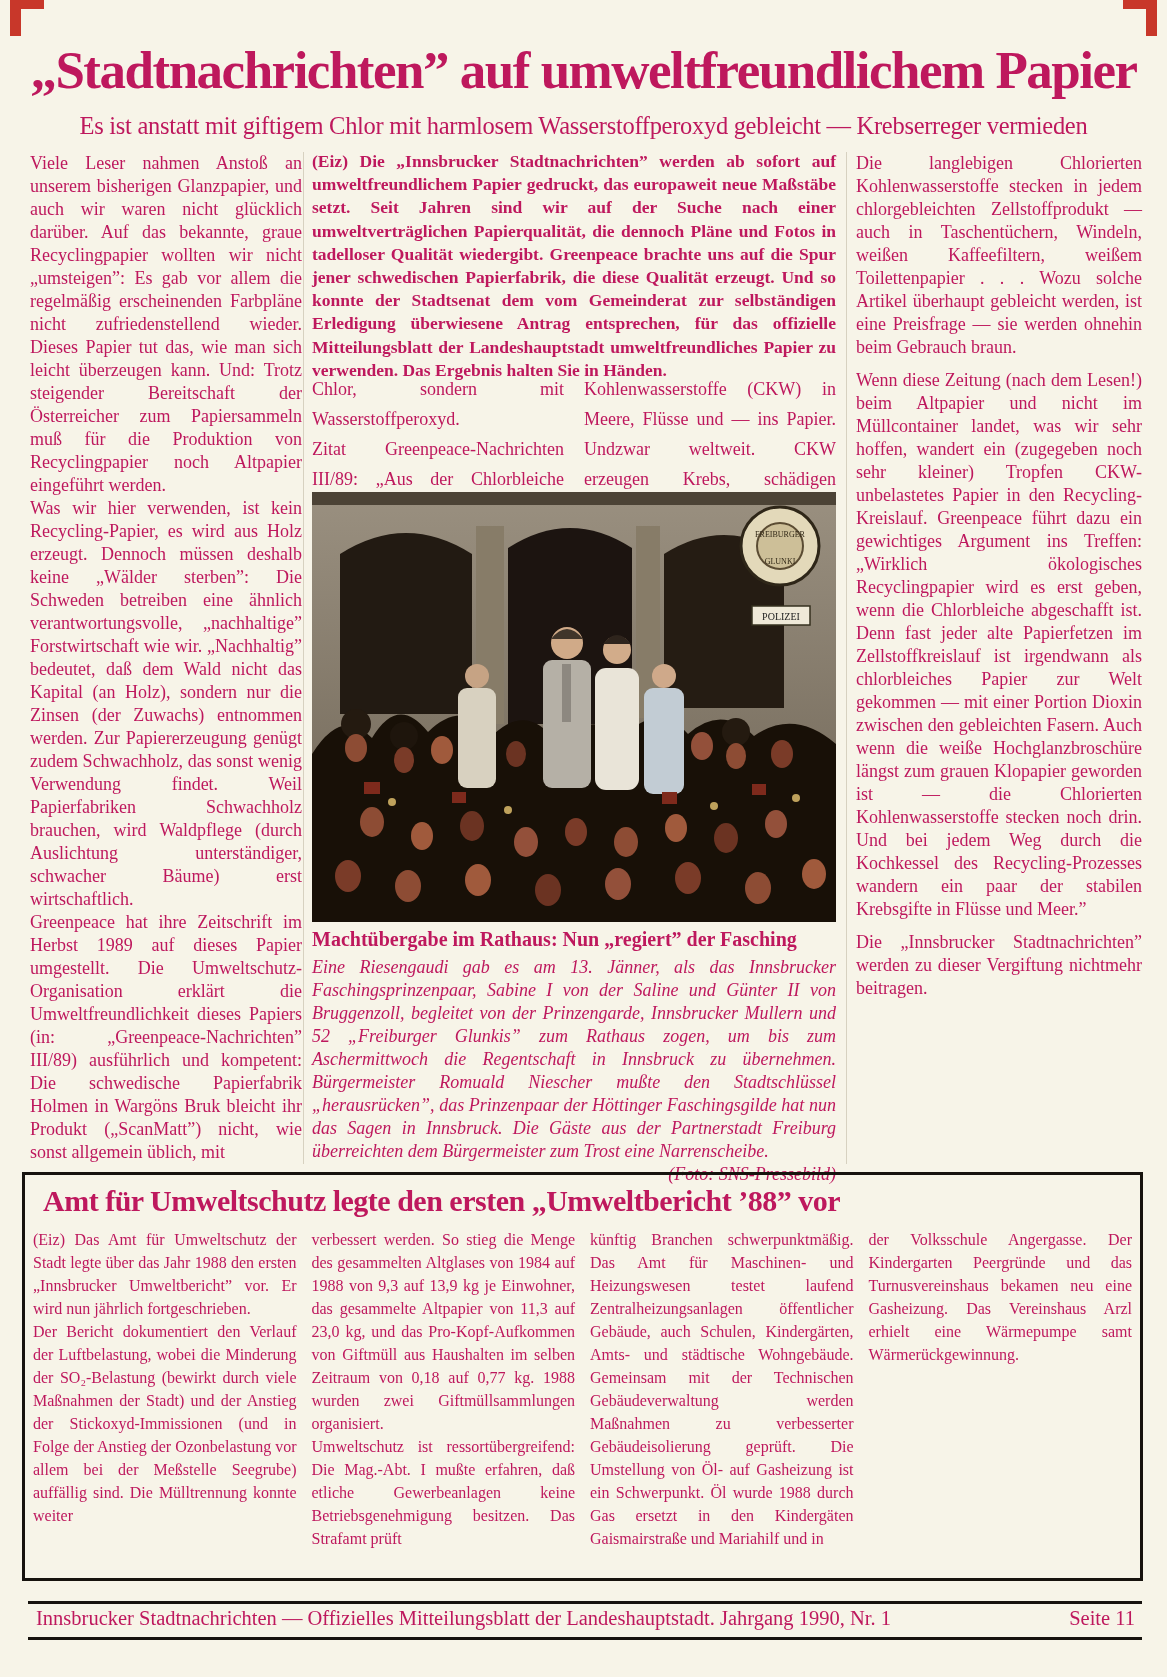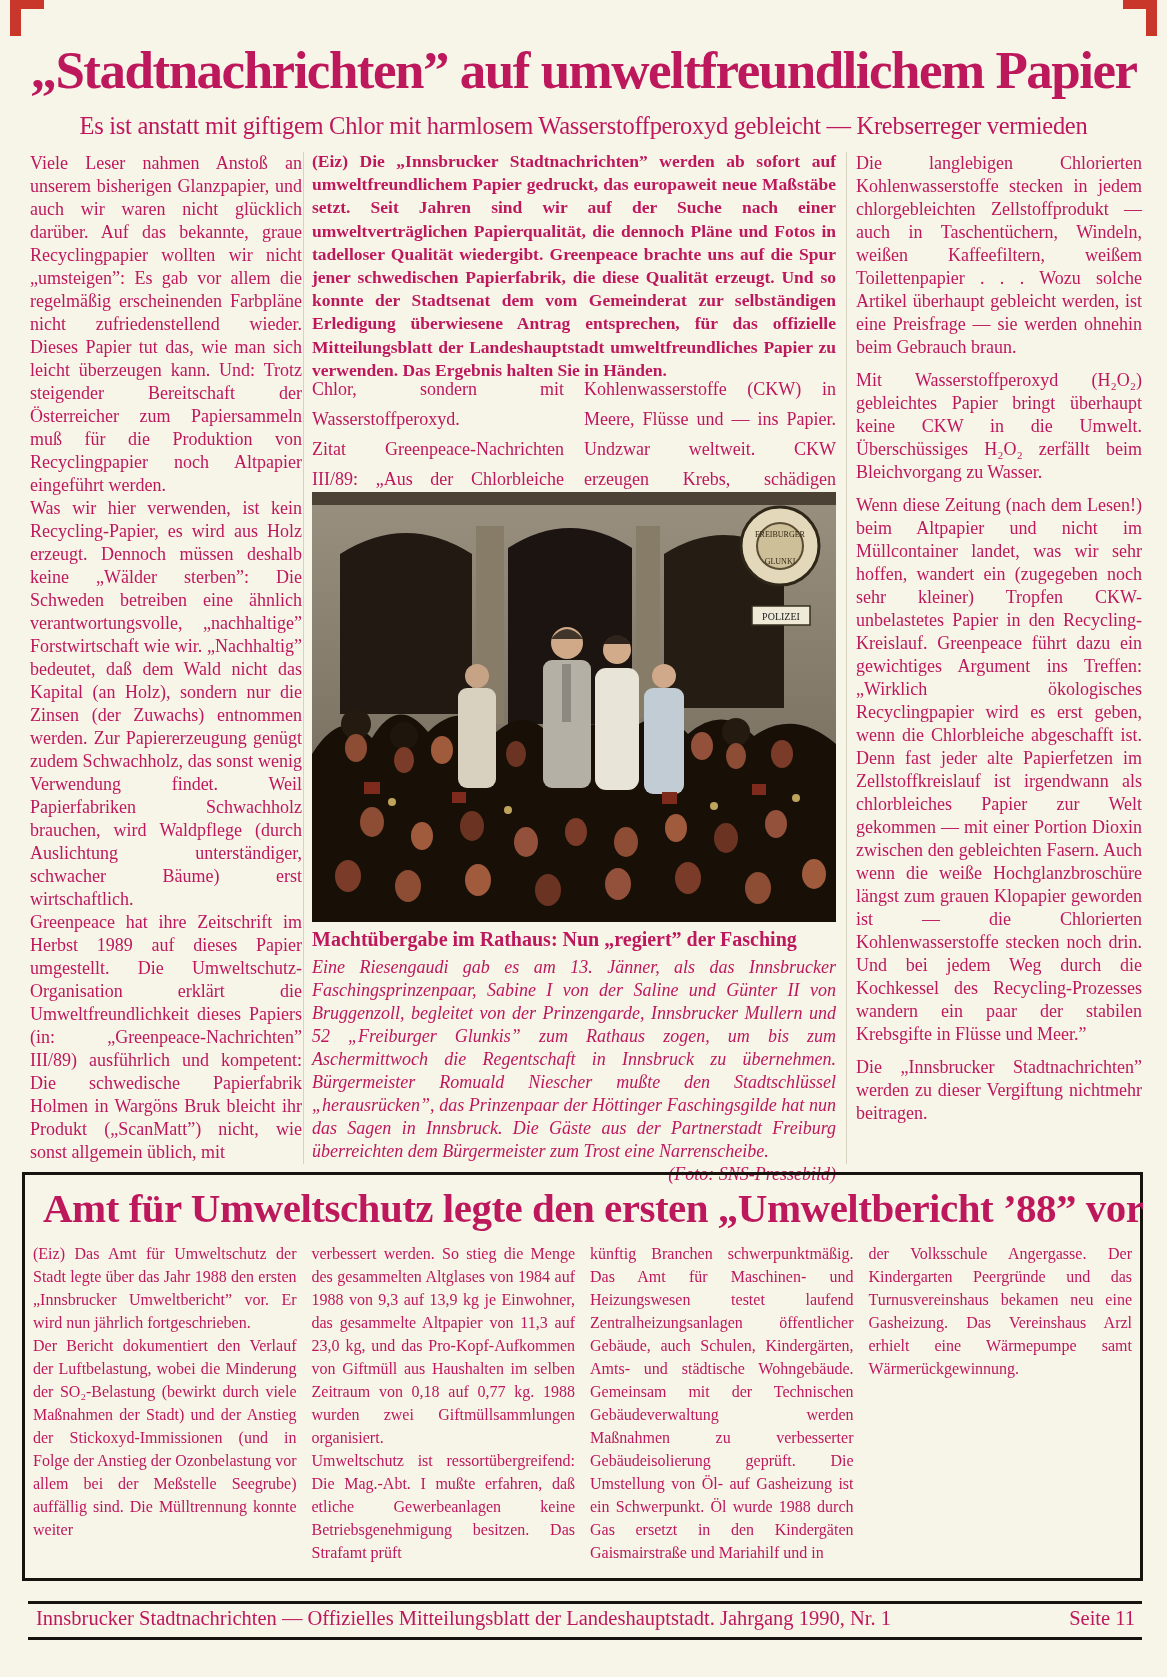--- a/index.html
+++ b/index.html
@@ -43,21 +43,21 @@
 
   .caption { position:absolute; top:928px; left:312px; width:524px; }
   .cap-title { margin:0; font-size:20px; font-weight:bold; }
   .cap-body { margin:5px 0 0 0; font-style:italic; font-size:18px; line-height:23px; text-align:justify; }
   .credit { float:right; font-style:italic; }
 
   .box {
     position:absolute; top:1172px; left:22px; width:1121px; height:409px;
     border:3px solid #17130e; box-sizing:border-box;
   }
-  .box-headline { margin:9px 0 10px 18px; font-size:41px; font-weight:bold; letter-spacing:-0.5px; white-space:nowrap; }
+  .box-headline { margin:9px 0 10px 18px; font-size:30px; font-weight:bold; letter-spacing:-0.5px; white-space:nowrap; }
   .box-cols { display:flex; gap:15px; padding:0 8px; }
   .box-col { flex:1; text-align:justify; font-size:16px; line-height:23px; }
   .box-col p { margin:0; }
 
   .f-rule { position:absolute; left:28px; width:1114px; height:3px; background:#17130e; }
   .f-rule.top { top:1601px; } .f-rule.bottom { top:1637px; }
   .footer-left  { position:absolute; top:1607px; left:36px;  font-size:20.5px; }
   .footer-right { position:absolute; top:1607px; right:32px; font-size:20.5px; }
 </style>
 </head>
@@ -179,21 +179,20 @@
     </g>
   </svg>
 
   <div class="caption">
     <p class="cap-title">Machtübergabe im Rathaus: Nun „regiert” der Fasching</p>
     <p class="cap-body"><span>Eine Riesengaudi gab es am 13. Jänner, als das Innsbrucker Faschingsprinzenpaar, Sabine I von der Saline und Günter II von Bruggenzoll, begleitet von der Prinzengarde, Innsbrucker Mullern und 52 „Freiburger Glunkis” zum Rathaus zogen, um bis zum Aschermittwoch die Regentschaft in Innsbruck zu übernehmen. Bürgermeister Romuald Niescher mußte den Stadtschlüssel „herausrücken”, das Prinzenpaar der Höttinger Faschingsgilde hat nun das Sagen in Innsbruck. Die Gäste aus der Partnerstadt Freiburg überreichten dem Bürgermeister zum Trost eine Narrenscheibe.</span> <span class="credit">(Foto: SNS-Pressebild)</span></p>
   </div>
 
   <div class="col col-right">
     <p>Die langlebigen Chlorierten Kohlenwasserstoffe stecken in jedem chlorgebleichten Zellstoffprodukt — auch in Taschentüchern, Windeln, weißen Kaffeefiltern, weißem Toilettenpapier . . . Wozu solche Artikel überhaupt gebleicht werden, ist eine Preisfrage — sie werden ohnehin beim Gebrauch braun.</p>
-    <p class="gap">Mit Wasserstoffperoxyd (H₂O₂) gebleichtes Papier bringt überhaupt keine CKW in die Umwelt. Überschüssiges H₂O₂ zerfällt beim Bleichvorgang zu Wasser.</p>
     <p class="gap">Wenn diese Zeitung (nach dem Lesen!) beim Altpapier und nicht im Müllcontainer landet, was wir sehr hoffen, wandert ein (zugegeben noch sehr kleiner) Tropfen CKW-unbelastetes Papier in den Recycling-Kreislauf. Greenpeace führt dazu ein gewichtiges Argument ins Treffen: „Wirklich ökologisches Recyclingpapier wird es erst geben, wenn die Chlorbleiche abgeschafft ist. Denn fast jeder alte Papierfetzen im Zellstoffkreislauf ist irgendwann als chlorbleiches Papier zur Welt gekommen — mit einer Portion Dioxin zwischen den gebleichten Fasern. Auch wenn die weiße Hochglanzbroschüre längst zum grauen Klopapier geworden ist — die Chlorierten Kohlenwasserstoffe stecken noch drin. Und bei jedem Weg durch die Kochkessel des Recycling-Prozesses wandern ein paar der stabilen Krebsgifte in Flüsse und Meer.”</p>
     <p class="gap">Die „Innsbrucker Stadtnachrichten” werden zu dieser Vergiftung nichtmehr beitragen.</p>
   </div>
 
   <div class="box">
     <div class="box-headline">Amt für Umweltschutz legte den ersten „Umweltbericht ’88” vor</div>
     <div class="box-cols">
       <div class="box-col">
         <p>(Eiz) Das Amt für Umweltschutz der Stadt legte über das Jahr 1988 den ersten „Innsbrucker Umweltbericht” vor. Er wird nun jährlich fortgeschrieben.</p>
         <p>Der Bericht dokumentiert den Verlauf der Luftbelastung, wobei die Minderung der SO₂-Belastung (bewirkt durch viele Maßnahmen der Stadt) und der Anstieg der Stickoxyd-Immissionen (und in Folge der Anstieg der Ozonbelastung vor allem bei der Meßstelle Seegrube) auffällig sind. Die Mülltrennung konnte weiter</p>

